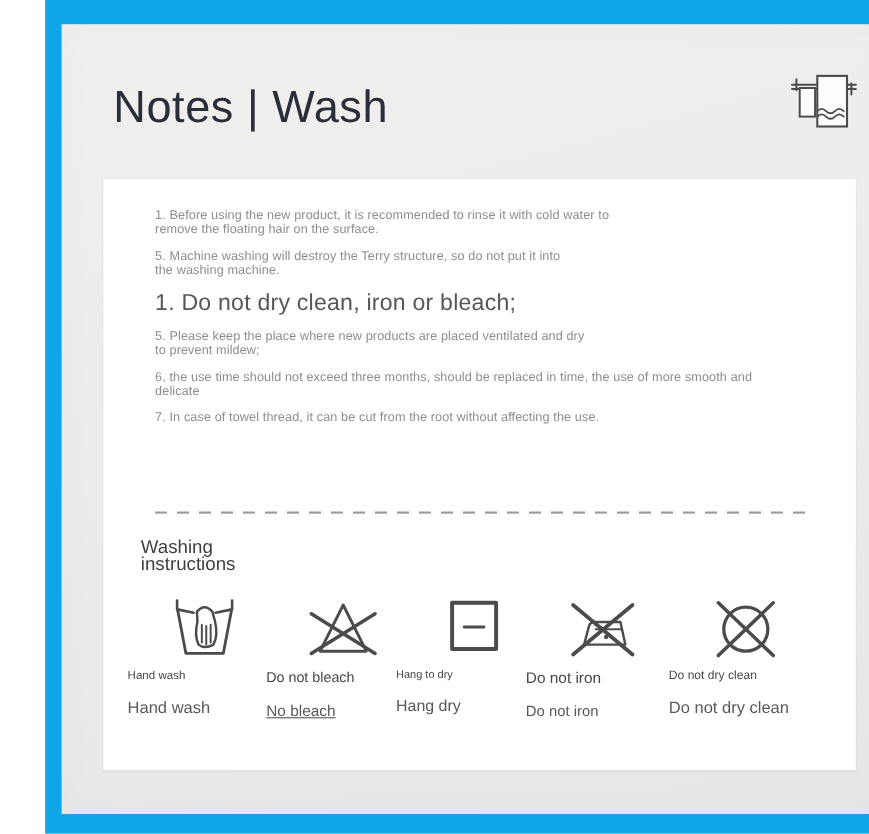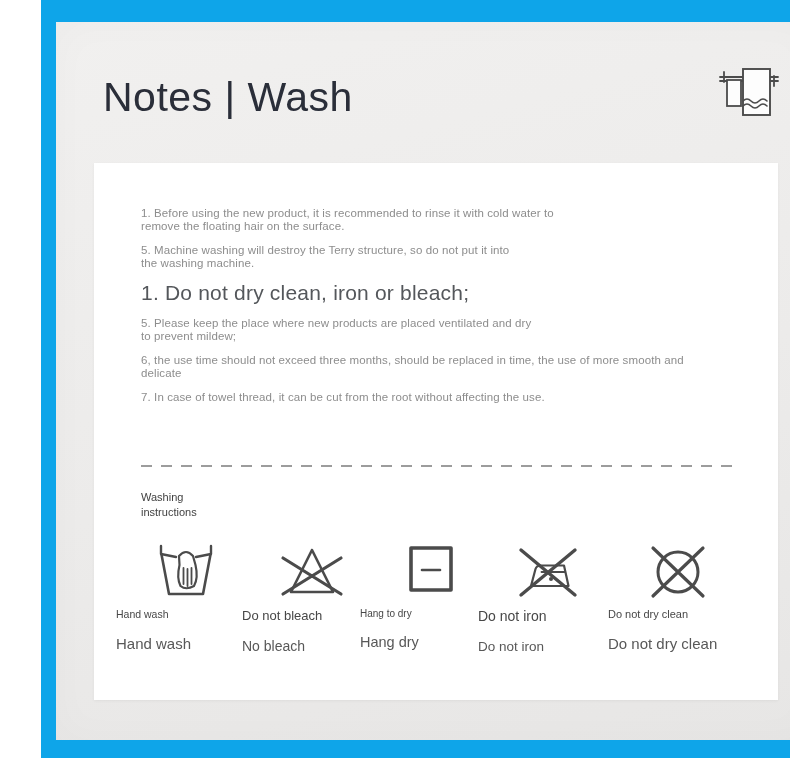--- a/index.html
+++ b/index.html
@@ -15,44 +15,44 @@
   }
   .page-title{
     position:absolute;left:47px;top:52px;
     font-size:41px;font-weight:400;color:#2a2e39;letter-spacing:0.5px;
   }
   .towel{position:absolute;right:34px;top:42px;width:62px;height:58px;}
   .card{
     position:absolute;left:38px;top:141px;width:684px;height:537px;background:#ffffff;
     box-shadow:0 1px 3px rgba(0,0,0,0.05);
   }
-  .notes{position:absolute;left:47px;top:44px;width:600px;}
+  .notes{position:absolute;left:47px;top:27px;width:600px;}
   .note{
     font-size:11.5px;line-height:12.5px;letter-spacing:0.1px;
     color:#8d8d8d;margin:0 0 12px 0;white-space:pre-line;
   }
   .note.em{
     font-size:21px;line-height:24px;letter-spacing:0.2px;
     color:#54575b;margin:0 0 12px 0;white-space:normal;
   }
   .divider{
     position:absolute;left:47px;top:302px;width:592px;height:2px;
     background:repeating-linear-gradient(90deg,#9c9c9c 0 11px,transparent 11px 20px);
   }
   .wash-label{
-    position:absolute;left:47px;top:327px;
-    font-size:11px;line-height:15px;color:#3f3f3f;white-space:pre-line;
+    position:absolute;left:34px;top:327px;
+    font-size:17px;line-height:15px;color:#3f3f3f;white-space:pre-line;
   }
   .symbol-col{position:absolute;top:380px;width:140px;text-align:left;}
   .symbol-col .sym-icon{display:block;margin:0 auto;height:58px;}
   .caption{margin-top:7px;color:#474747;}
   .sym-label{margin-top:15px;color:#585858;}
   
   .c1 .caption{font-size:10.5px;} .c1 .sym-label{font-size:15px;}
-  .c2 .caption{font-size:13px;}   .c2 .sym-label{font-size:14px;}
+  .c2 .caption{font-size:13px;}   .c2 .sym-label{font-size:14px;text-decoration:underline;}
   .c3 .caption{font-size:10px;} .c3 .sym-label{font-size:14.5px;}
   .c4 .caption{font-size:14px;}   .c4 .sym-label{font-size:13.5px;}
   .c5 .caption{font-size:11px;}   .c5 .sym-label{font-size:15px;}
   .c1{left:22px;} .c2{left:148px;} .c3{left:266px;} .c4{left:384px;} .c5{left:514px;}
   svg{display:block;}
   .ln{stroke:#4b4b4b;fill:none;stroke-linecap:round;stroke-linejoin:round;}
 </style>
 </head>
 <body>
 

